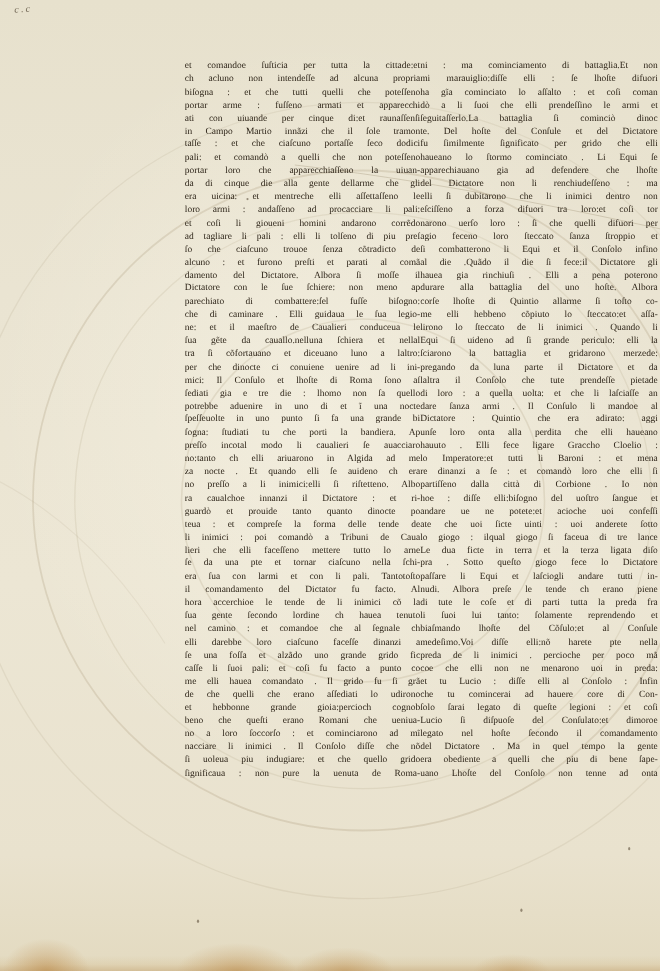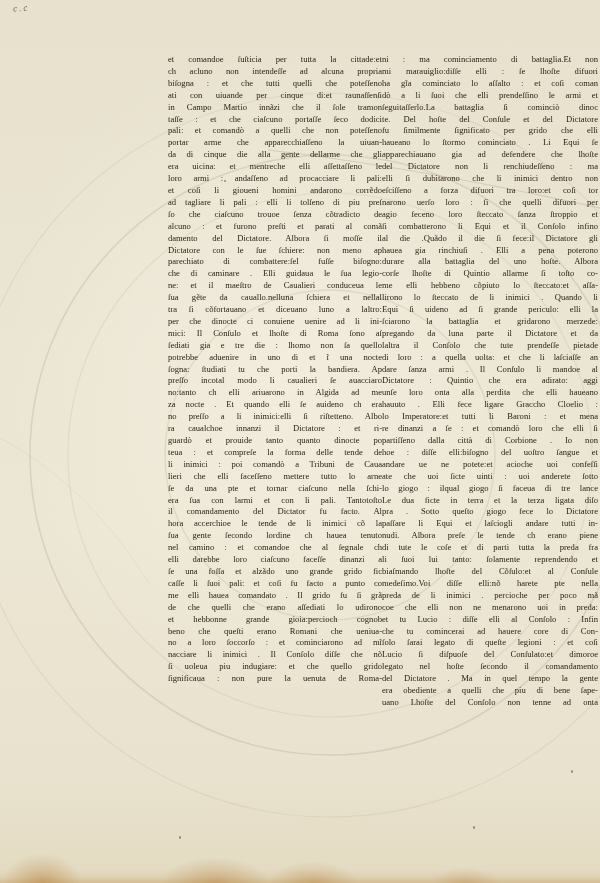--- a/index.html
+++ b/index.html
@@ -57,43 +57,45 @@
     <path d="M 268 150 C 380 163, 500 186, 600 208" fill="none" stroke="rgba(125,105,72,0.28)" stroke-width="0.8"></path>
     <path d="M 0 438 C 60 470, 110 520, 150 585" fill="none" stroke="rgba(150,130,95,0.10)" stroke-width="1"></path>
   </svg>
 
   <div class="corner-mark">c.c</div>
 
   <div class="col col-left">
       <div class="line">et comandoe ſuſticia per tutta la cittade:et</div>
       <div class="line">ch acluno non intendeſſe ad alcuna propria</div>
       <div class="line">biſogna : et che tutti quelli che poteſſeno</div>
+      <div class="line">portar arme : fuſſeno armati et apparecchi</div>
       <div class="line">ati con uiuande per cinque di:et raunaſſenſi</div>
       <div class="line">in Campo Martio innãzi che il ſole tramon</div>
       <div class="line">taſſe : et che ciaſcuno portaſſe ſeco dodici</div>
       <div class="line">pali: et comandò a quelli che non poteſſeno</div>
-      <div class="line">portar arme che apparecchiaſſeno la uiuan-</div>
+      <div class="line">portar loro che apparecchiaſſeno la uiuan-</div>
       <div class="line">da di cinque die alla gente dellarme che gli</div>
       <div class="line">era uicina: et mentreche elli aſſettaſſeno le</div>
       <div class="line">loro armi : andaſſeno ad procacciare li pali:</div>
       <div class="line">et coſi li gioueni homini andarono corrẽdo</div>
       <div class="line">ad tagliare li pali : elli li tolſeno di piu preſ</div>
       <div class="line">ſo che ciaſcuno trouoe ſenza cõtradicto de</div>
       <div class="line">alcuno : et furono preſti et parati al comã</div>
       <div class="line">damento del Dictatore. Albora ſi moſſe il</div>
       <div class="line">Dictatore con le ſue ſchiere: non meno ap</div>
       <div class="line">parechiato di combattere:ſel fuſſe biſogno:</div>
       <div class="line">che di caminare . Elli guidaua le ſua legio-</div>
       <div class="line">ne: et il maeſtro de Caualieri conduceua le</div>
       <div class="line">ſua gẽte da cauallo.nelluna ſchiera et nellal</div>
       <div class="line">tra ſi cõfortauano et diceuano luno a laltro:</div>
       <div class="line">per che dinocte ci conuiene uenire ad li ini-</div>
       <div class="line">mici: Il Conſulo et lhoſte di Roma ſono aſ</div>
       <div class="line">ſediati gia e tre die : lhomo non ſa quello</div>
       <div class="line">potrebbe aduenire in uno di et ĩ una nocte</div>
+      <div class="line">ſpeſſeuolte in uno punto ſi fa una grande bi</div>
       <div class="line">ſogna: ſtudiati tu che porti la bandiera. Ap</div>
       <div class="line">preſſo incotal modo li caualieri ſe auacciaro</div>
       <div class="line">no:tanto ch elli ariuarono in Algida ad me</div>
       <div class="line">za nocte . Et quando elli ſe auideno ch era</div>
       <div class="line">no preſſo a li inimici:elli ſi riſtetteno. Albo</div>
       <div class="line">ra caualchoe innanzi il Dictatore : et ri-</div>
       <div class="line">guardò et prouide tanto quanto dinocte po</div>
       <div class="line">teua : et compreſe la forma delle tende de</div>
       <div class="line">li inimici : poi comandò a Tribuni de Caua</div>
       <div class="line">lieri che elli faceſſeno mettere tutto lo arne</div>

